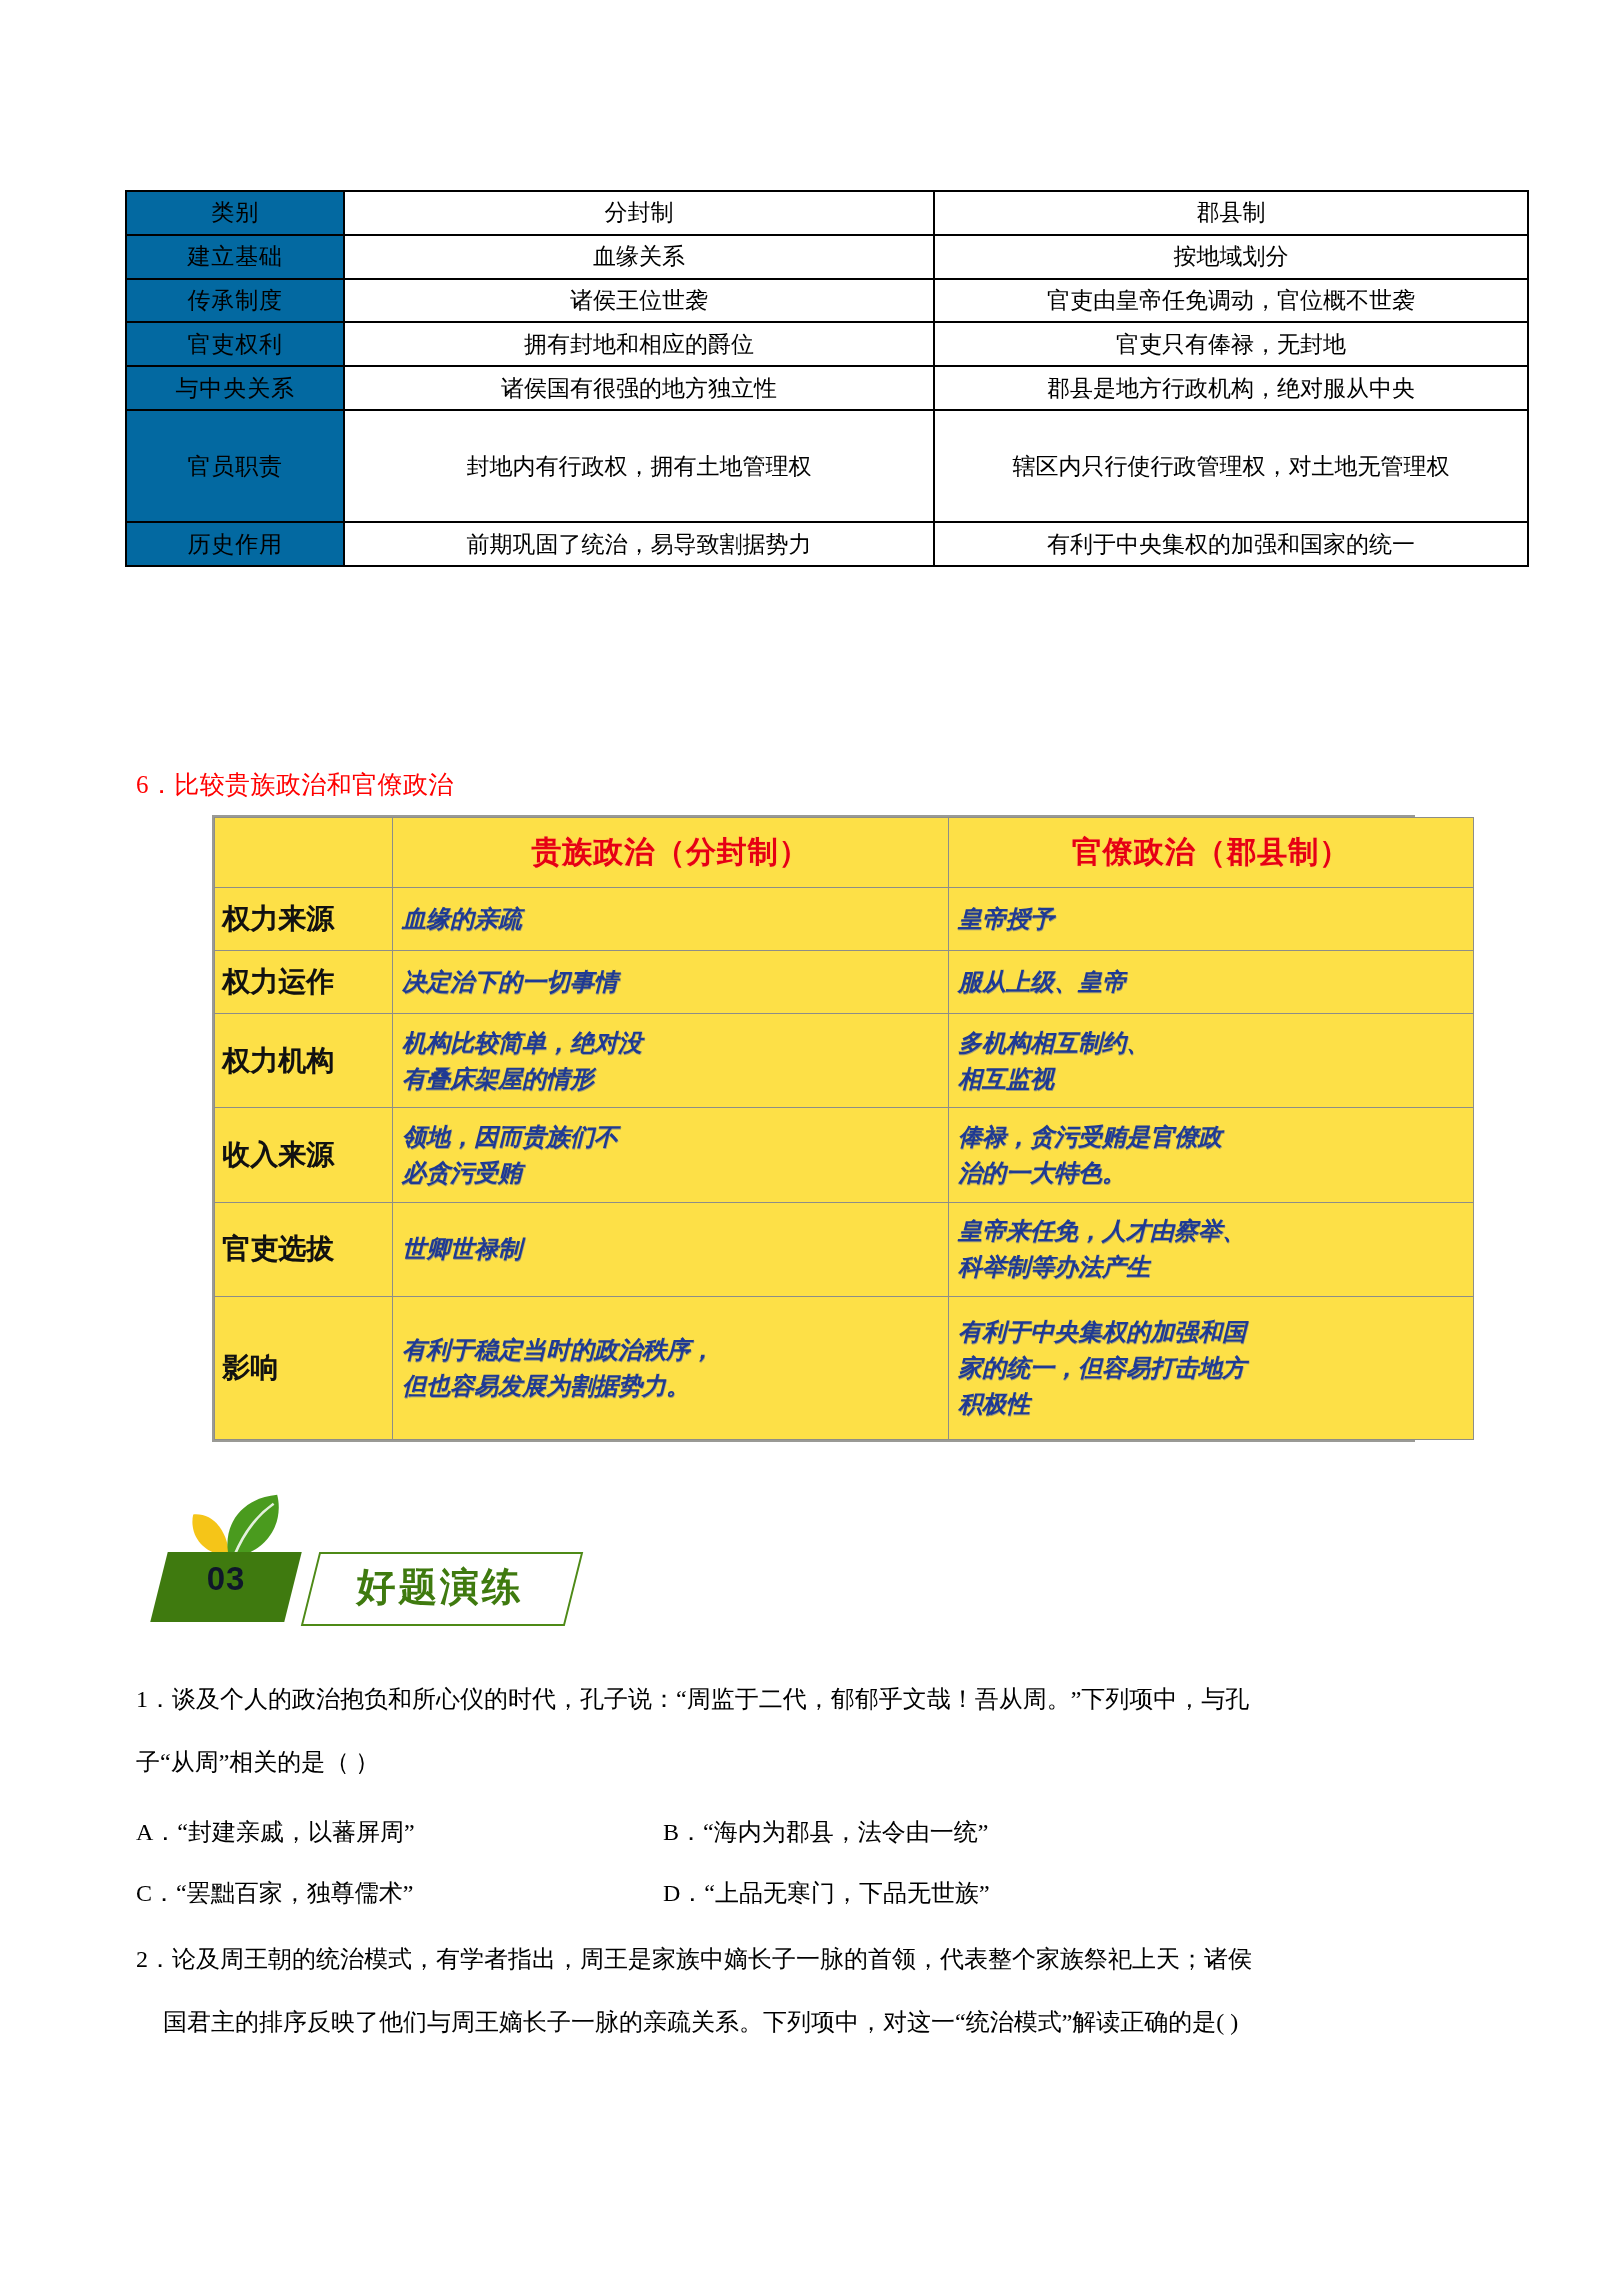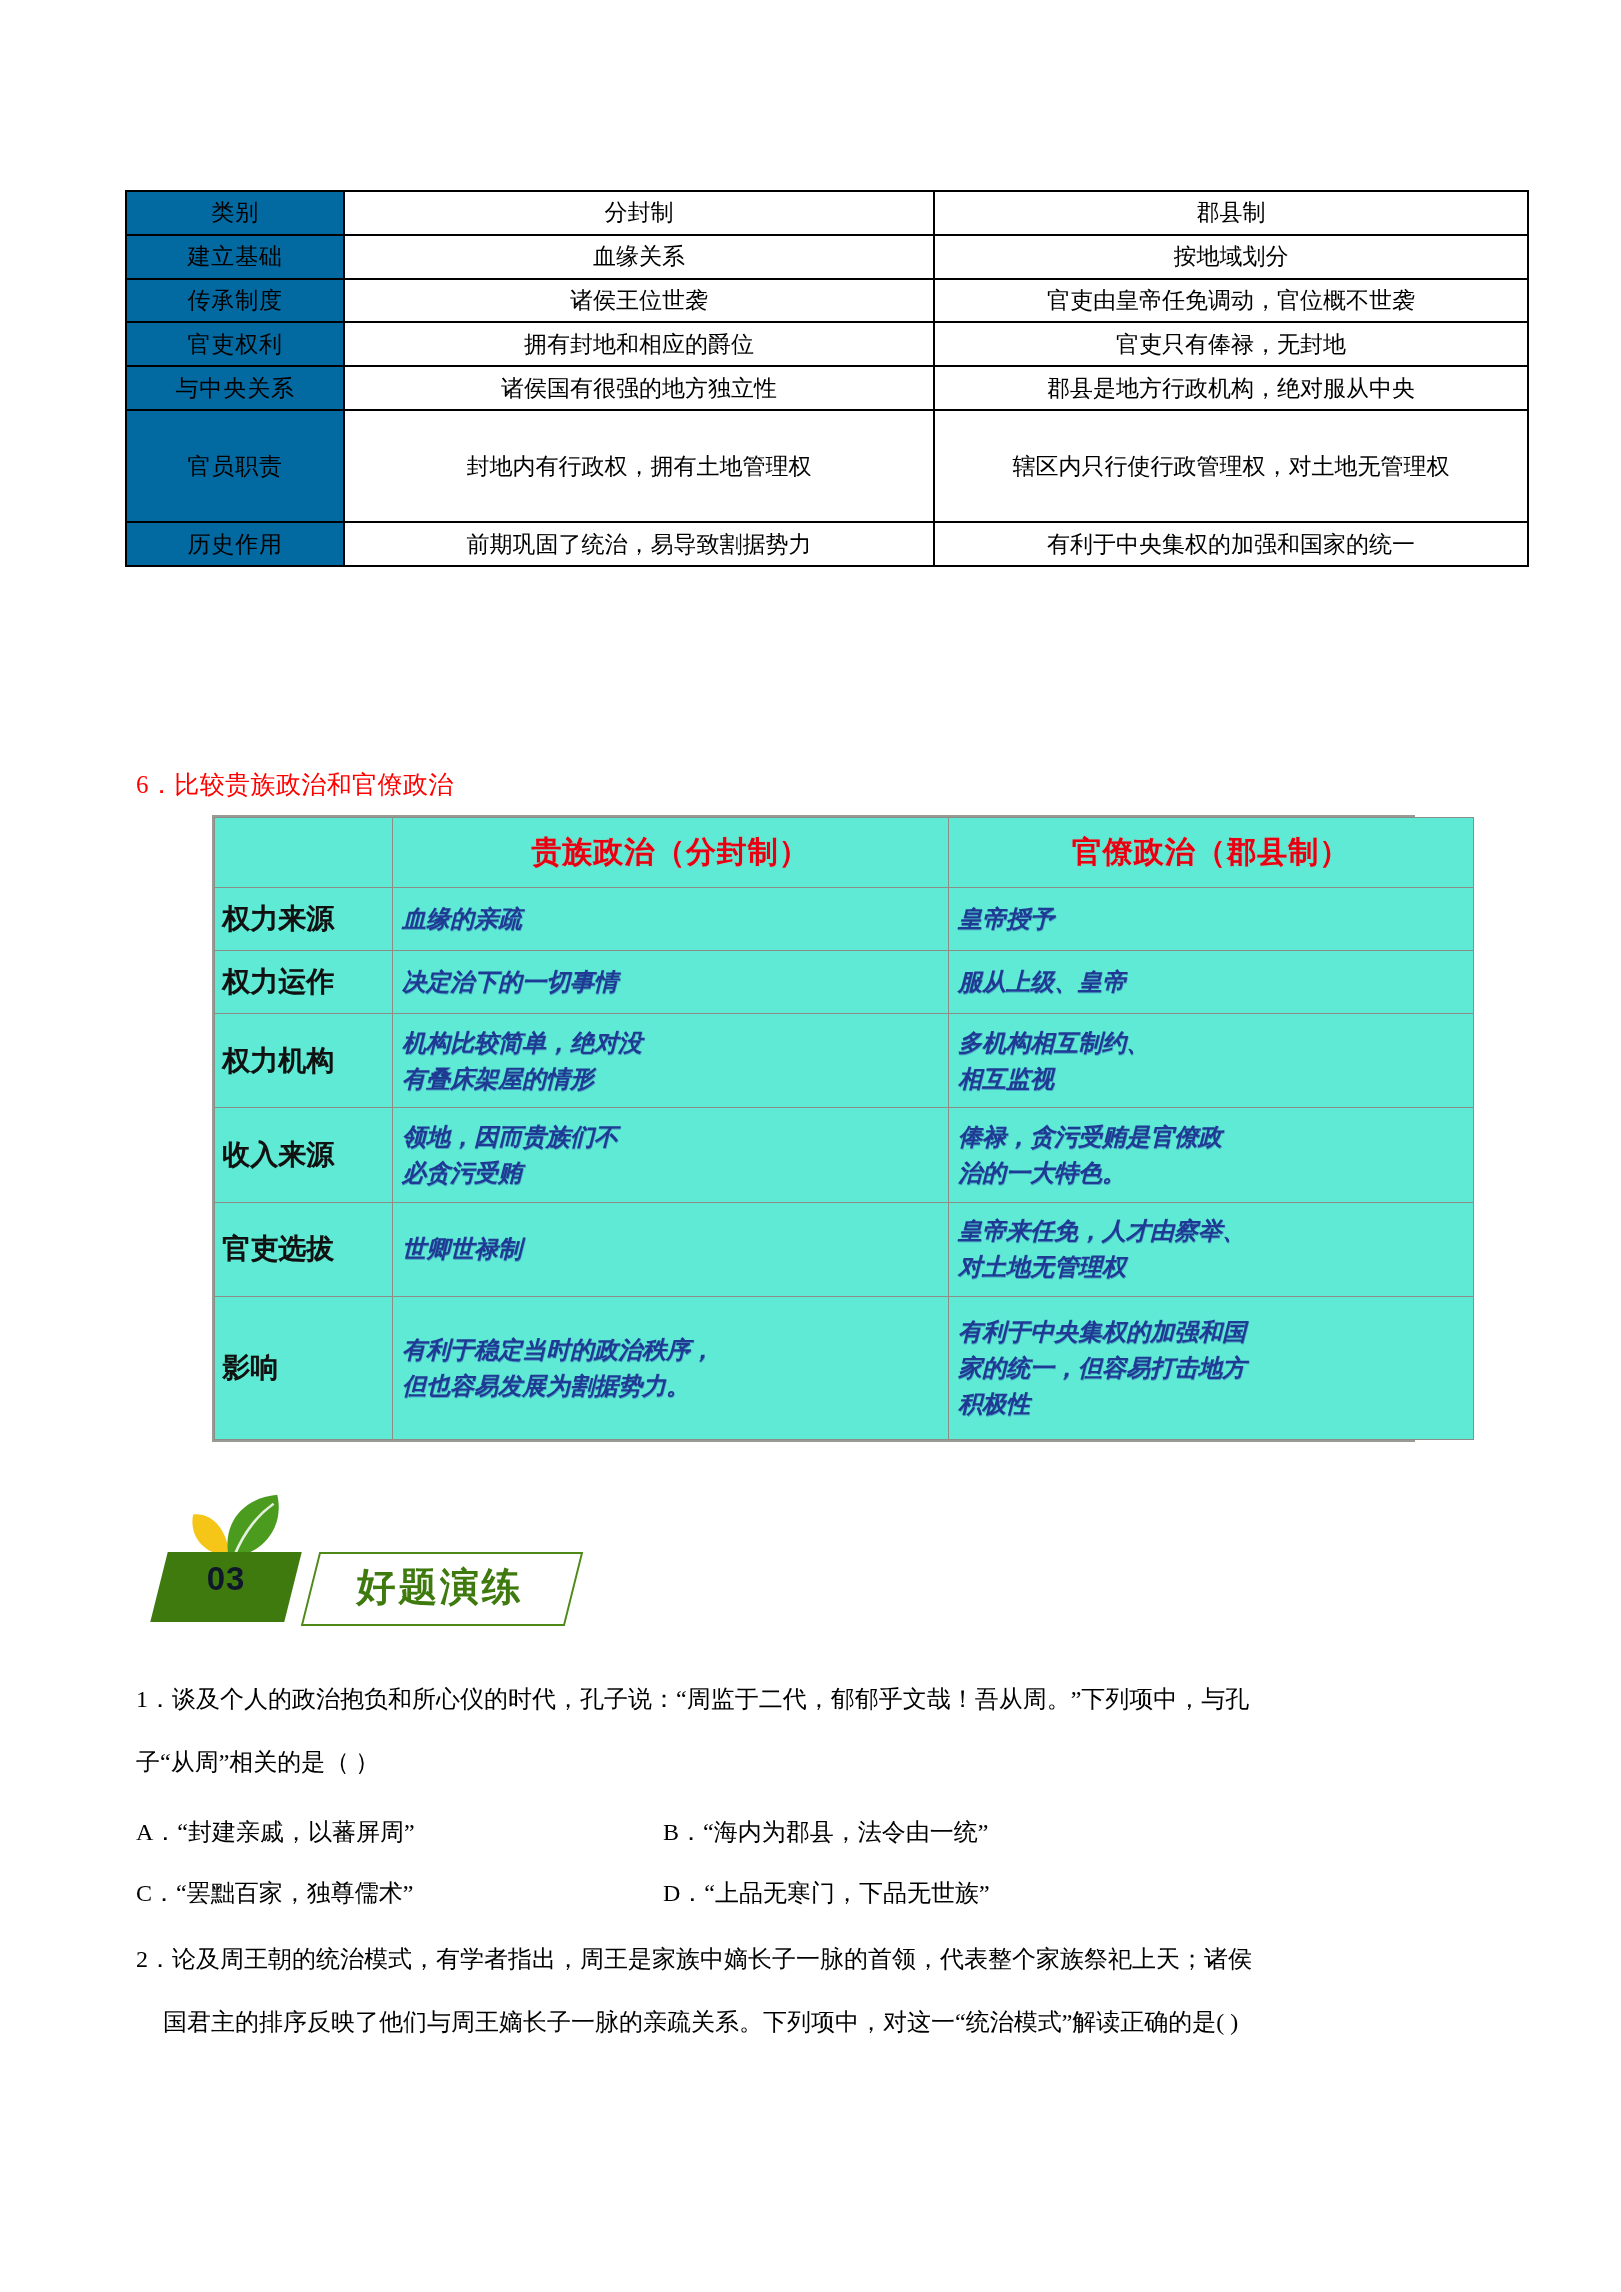--- a/index.html
+++ b/index.html
@@ -59,21 +59,21 @@
   }
   .t2 {
     width:100%; height:100%;
     border-collapse:collapse;
     table-layout:fixed;
   }
   .t2 td {
     border:1.8px solid #8d8d88;
     vertical-align:middle;
     padding:3.6px 9px;
-    background:#5eead4;
+    background:#fde047;
   }
   .t2 .h {
     font-family:"Liberation Sans", sans-serif;
     font-weight:bold;
     color:#e60012;
     font-size:30px;
     text-align:center;
     letter-spacing:0.9px;
     text-shadow:0 0 0.9px rgba(255,120,120,.8);
   }
@@ -237,21 +237,21 @@
           <td class="bl multi">
               <div>俸禄，贪污受贿是官僚政</div>
               <div>治的一大特色。</div>
             </td>
         </tr>
         <tr style="height:94px">
           <td class="rh">官吏选拔</td>
           <td class="bl multi">世卿世禄制</td>
           <td class="bl multi">
               <div>皇帝来任免，人才由察举、</div>
-              <div>对土地无管理权</div>
+              <div>科举制等办法产生</div>
             </td>
         </tr>
         <tr style="height:143px">
           <td class="rh">影响</td>
           <td class="bl multi">
               <div>有利于稳定当时的政治秩序，</div>
               <div>但也容易发展为割据势力。</div>
             </td>
           <td class="bl multi">
               <div>有利于中央集权的加强和国</div>

